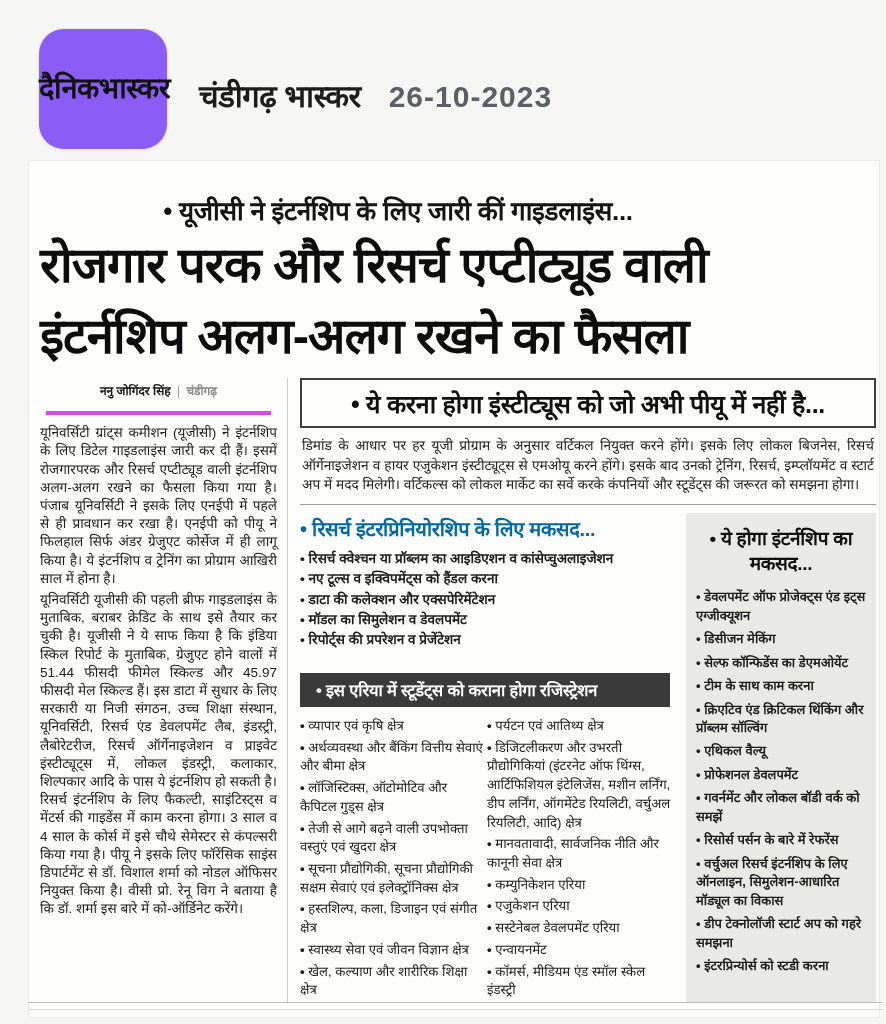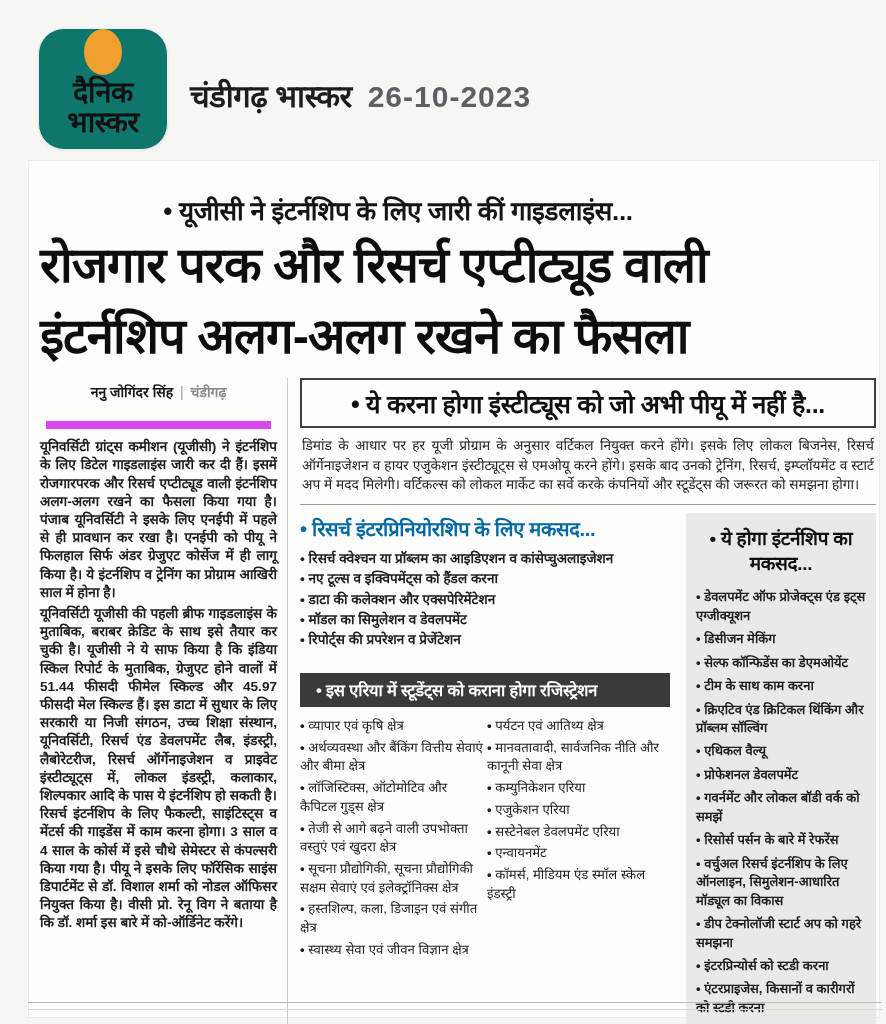--- a/index.html
+++ b/index.html
@@ -12,40 +12,40 @@
     overflow:hidden;
   }
   .clip-sheet {
     position:absolute; left:28px; top:160px; width:852px; height:858px;
     background:#fdfdfc; border:1px solid #ebebe7;
   }
   
   .masthead { position:absolute; left:0; top:0; width:886px; height:160px; }
   .logo {
     position:absolute; left:38px; top:28px; width:130px; height:122px;
-    background:#0f766e; border:1px solid #ececea; border-radius:26px;
+    background:#8b5cf6; border:1px solid #ececea; border-radius:26px;
     box-shadow:0 1px 3px rgba(0,0,0,.06);
-    display:flex; flex-direction:column; align-items:center; justify-content:flex-start;
+    display:flex; flex-direction:row; align-items:center; justify-content:space-between;
   }
   .logo-dot { width:38px; height:46px; border-radius:50%; background:#efa02f; margin-bottom:3px; }
   .logo-line { font-size:29px; font-weight:900; line-height:1.02; letter-spacing:-0.5px; color:#111; }
-  .edition-row { position:absolute; left:190px; top:74px; display:flex; align-items:baseline; gap:16px; }
+  .edition-row { position:absolute; left:199px; top:74px; display:flex; align-items:baseline; gap:28px; }
   .edition { font-size:31px; font-weight:800; color:#1d1d1d; letter-spacing:-0.5px; }
   .date { font-size:30px; font-weight:600; color:#5c5f63; letter-spacing:1px; }
   
   .article { position:absolute; left:40px; top:192px; width:836px; height:818px; }
   .kicker { text-align:center; font-size:26px; font-weight:800; letter-spacing:-0.3px; color:#141414; margin-right:120px; }
   .headline { font-size:49px; font-weight:900; line-height:1.45; letter-spacing:-1px; color:#0d0d0d; margin:2px 0 6px; }
   .cols { display:flex; align-items:stretch; }
   .left-col { width:247px; flex:none; padding-right:10px; }
-  .byline { text-align:center; font-size:14px; padding-bottom:20px; border-bottom:8px solid #d946ef; margin:4px 6px 9px; }
+  .byline { text-align:center; font-size:12px; padding-bottom:12px; border-bottom:4px solid #d946ef; margin:4px 6px 9px; }
   .byline .author { font-weight:800; color:#161616; }
   .byline .sep { color:#9a9a96; margin:0 3px; font-weight:400; }
   .byline .loc { color:#8a8a86; font-weight:600; }
-  .para { font-size:13.6px; font-weight:700; line-height:1.34; text-align:justify; color:#1d1d1d; margin-bottom:3px; }
+  .para { font-size:13.6px; font-weight:400; line-height:1.34; text-align:justify; color:#1d1d1d; margin-bottom:3px; }
   .right-area { flex:1; border-left:1px solid #ccccc7; padding-left:12px; }
   .pu-title {
     border:2px solid #3f3f3f; text-align:center;
     font-size:25px; font-weight:800; letter-spacing:-0.3px;
     padding:6px 4px; color:#101010;
   }
   .pu-body {
     font-size:13.7px; font-weight:500; line-height:1.43; text-align:justify;
     color:#222; padding:8px 2px 9px; border-bottom:1px solid #9a9a96;
   }
@@ -134,24 +134,26 @@
           <div class="areas">
             <ul class="blist">
 
             <li>व्यापार एवं कृषि क्षेत्र</li>
                 <li>अर्थव्यवस्था और बैंकिंग वित्तीय सेवाएं और बीमा क्षेत्र</li>
                 <li>लॉजिस्टिक्स, ऑटोमोटिव और कैपिटल गुड्स क्षेत्र</li>
                 <li>तेजी से आगे बढ़ने वाली उपभोक्ता वस्तुएं एवं खुदरा क्षेत्र</li>
                 <li>सूचना प्रौद्योगिकी, सूचना प्रौद्योगिकी सक्षम सेवाएं एवं इलेक्ट्रॉनिक्स क्षेत्र</li>
                 <li>हस्तशिल्प, कला, डिजाइन एवं संगीत क्षेत्र</li>
                 <li>स्वास्थ्य सेवा एवं जीवन विज्ञान क्षेत्र</li>
+                <li>खेल, कल्याण और शारीरिक शिक्षा क्षेत्र</li>
               </ul>
             <ul class="blist">
 
             <li>पर्यटन एवं आतिथ्य क्षेत्र</li>
+                <li>डिजिटलीकरण और उभरती प्रौद्योगिकियां (इंटरनेट ऑफ थिंग्स, आर्टिफिशियल इंटेलिजेंस, मशीन लर्निंग, डीप लर्निंग, ऑगमेंटेड रियलिटी, वर्चुअल रियलिटी, आदि) क्षेत्र</li>
                 <li>मानवतावादी, सार्वजनिक नीति और कानूनी सेवा क्षेत्र</li>
                 <li>कम्युनिकेशन एरिया</li>
                 <li>एजुकेशन एरिया</li>
                 <li>सस्टेनेबल डेवलपमेंट एरिया</li>
                 <li>एन्वायनमेंट</li>
                 <li>कॉमर्स, मीडियम एंड स्मॉल स्केल इंडस्ट्री</li>
               </ul>
           </div>
         </section>
 
@@ -164,21 +166,20 @@
               <li>सेल्फ कॉन्फिडेंस का डेएमओयेंट</li>
               <li>टीम के साथ काम करना</li>
               <li>क्रिएटिव एंड क्रिटिकल थिंकिंग और प्रॉब्लम सॉल्विंग</li>
               <li>एथिकल वैल्यू</li>
               <li>प्रोफेशनल डेवलपमेंट</li>
               <li>गवर्नमेंट और लोकल बॉडी वर्क को समझें</li>
               <li>रिसोर्स पर्सन के बारे में रेफरेंस</li>
               <li>वर्चुअल रिसर्च इंटर्नशिप के लिए ऑनलाइन, सिमुलेशन-आधारित मॉड्यूल का विकास</li>
               <li>डीप टेक्नोलॉजी स्टार्ट अप को गहरे समझना</li>
               <li>इंटरप्रिन्योर्स को स्टडी करना</li>
-              <li>एंटरप्राइजेस, किसानों व कारीगरों को स्टडी करना</li>
             </ul>
         </aside>
 
       </div>
     </div>
   </div>
 
   <div class="bottom-rules"></div>
 </main>
 

